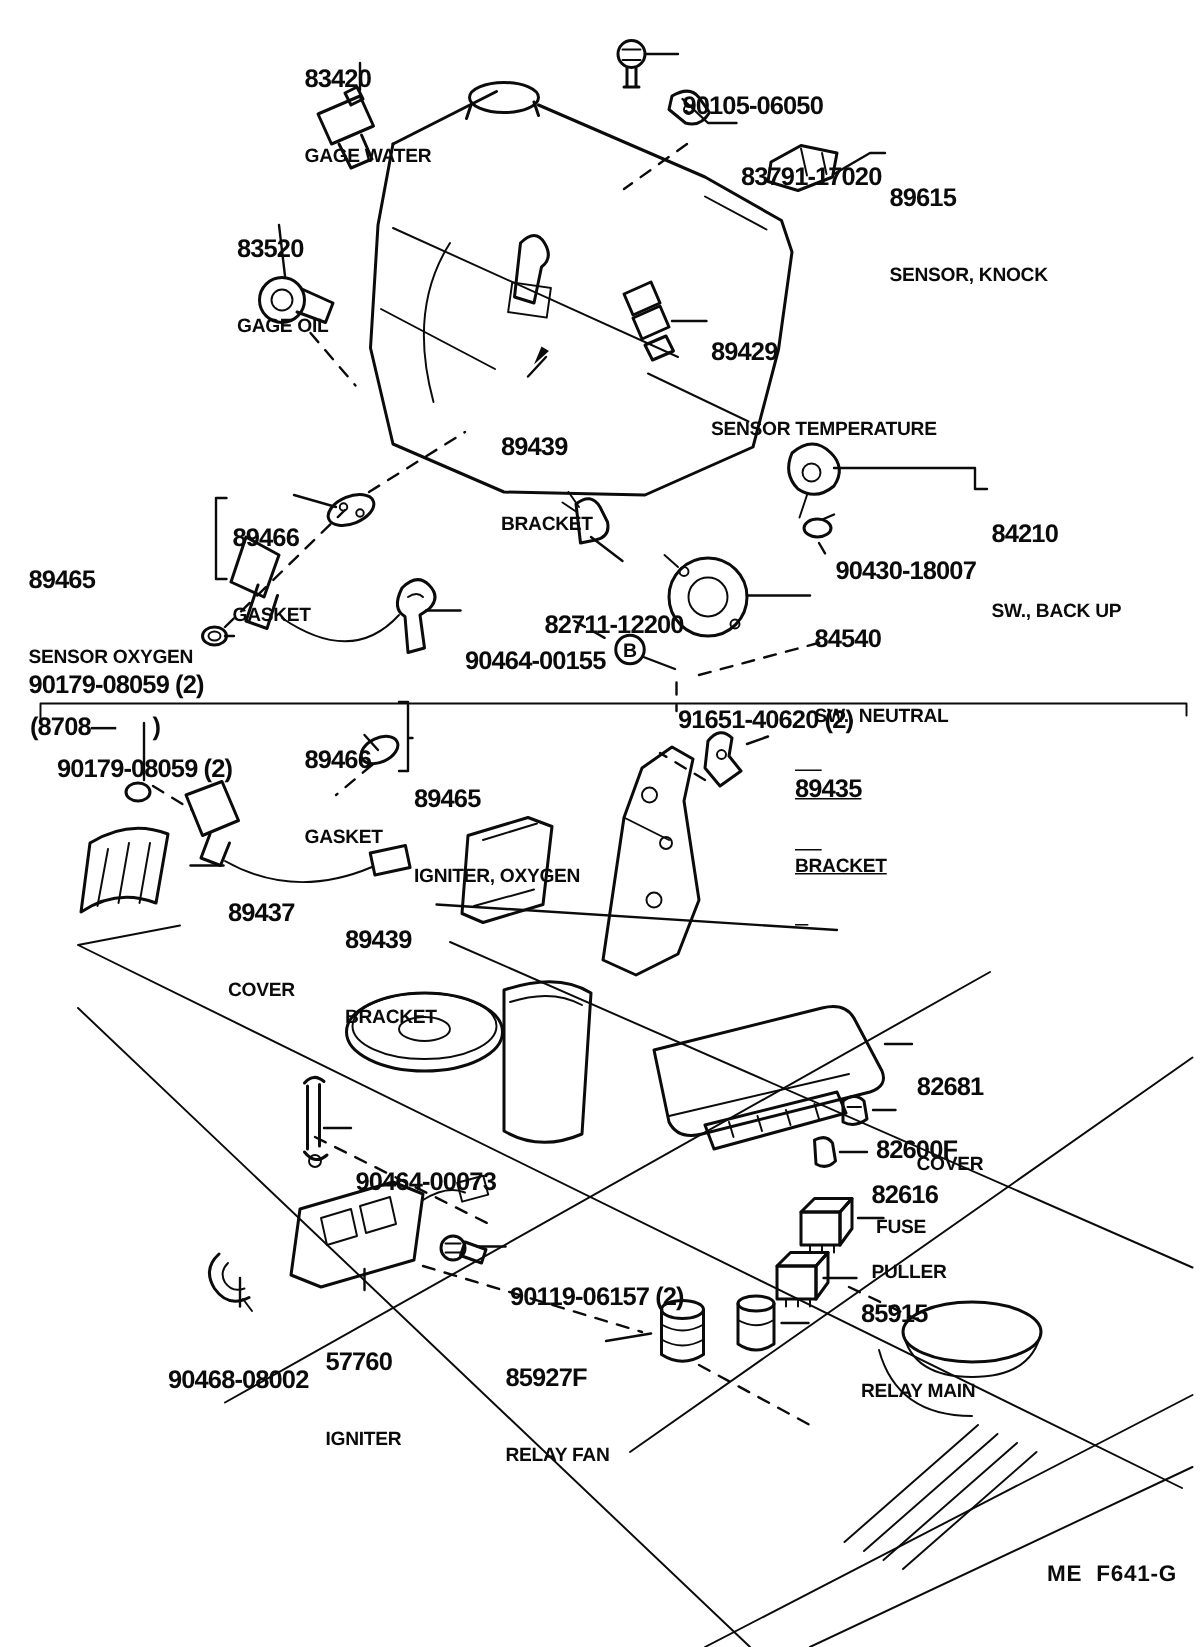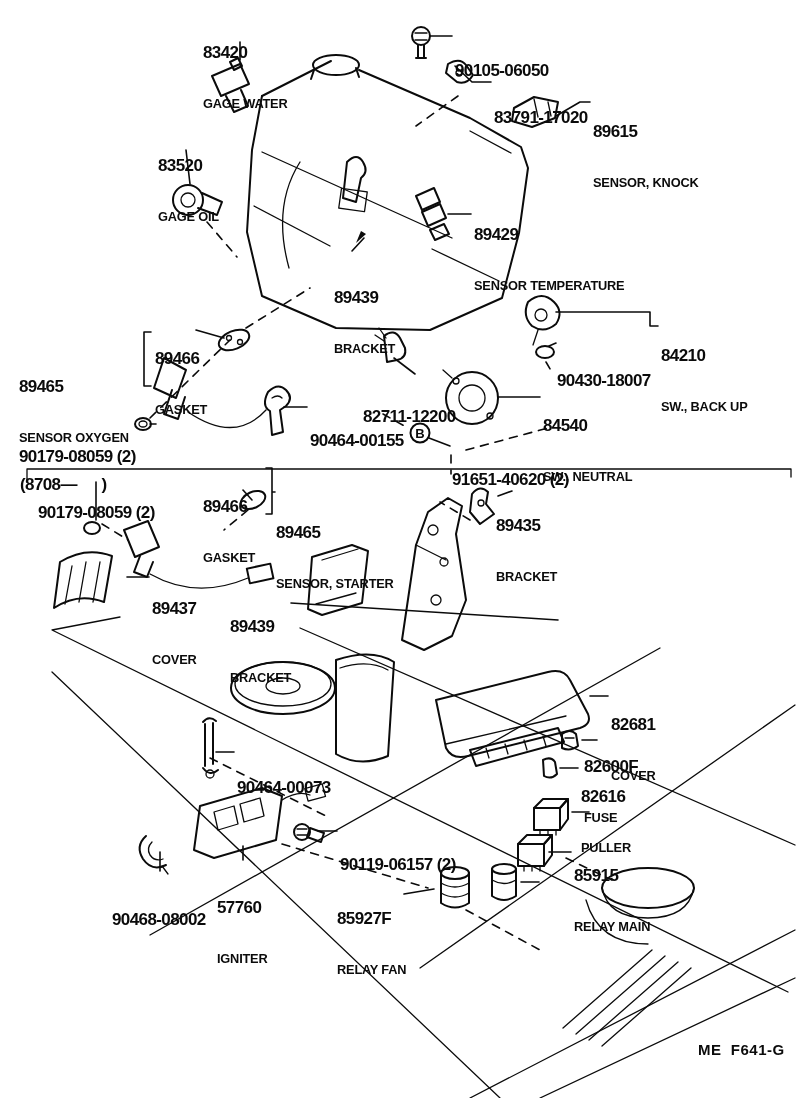--- a/index.html
+++ b/index.html
@@ -374,35 +374,35 @@
       <div class="plabel" style="left: 38px; top: 468px;">
     <div class="pnum">90179-08059 (2)</div>
     
   </div>
       <div class="plabel" style="left: 203px; top: 462px;">
     <div class="pnum">89466</div>
     <div class="pdesc">GASKET</div>
   </div>
       <div class="plabel" style="left: 276px; top: 488px;">
     <div class="pnum">89465</div>
-    <div class="pdesc">SENSOR, STARTER</div>
-  </div>
-      <div class="plabel" style="left: 496px; top: 481px;">
+    <div class="pdesc">IGNITER, OXYGEN</div>
+  </div>
+      <div class="plabel" style="left: 530px; top: 481px; text-decoration: underline;">
     <div class="pnum">89435</div>
     <div class="pdesc">BRACKET</div>
   </div>
       <div class="plabel" style="left: 152px; top: 564px;">
     <div class="pnum">89437</div>
     <div class="pdesc">COVER</div>
   </div>
       <div class="plabel" style="left: 230px; top: 582px;">
     <div class="pnum">89439</div>
     <div class="pdesc">BRACKET</div>
   </div>
-      <div class="plabel" style="left: 611px; top: 680px;">
+      <div class="plabel" style="left: 611px; top: 680px; text-align: right;">
     <div class="pnum">82681</div>
     <div class="pdesc">COVER</div>
   </div>
       <div class="plabel" style="left: 584px; top: 722px;">
     <div class="pnum">82600F</div>
     <div class="pdesc">FUSE</div>
   </div>
       <div class="plabel" style="left: 581px; top: 752px;">
     <div class="pnum">82616</div>
     <div class="pdesc">PULLER</div>

